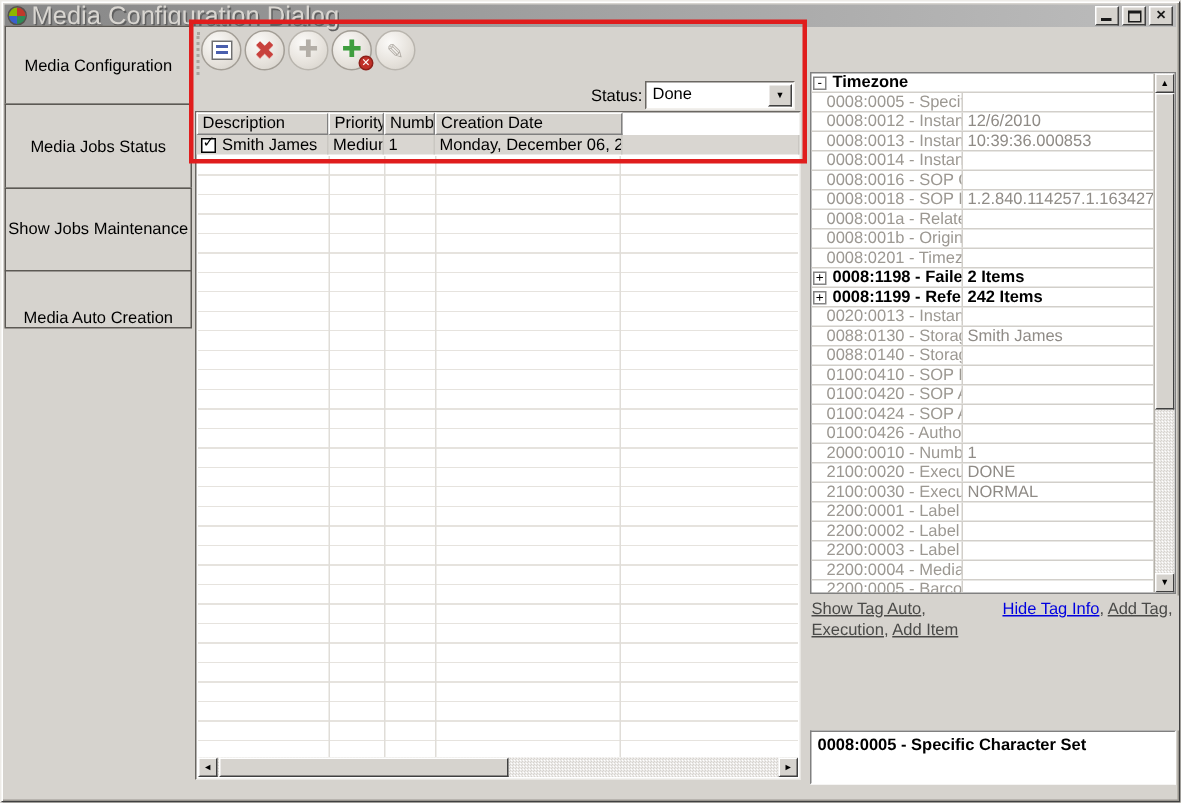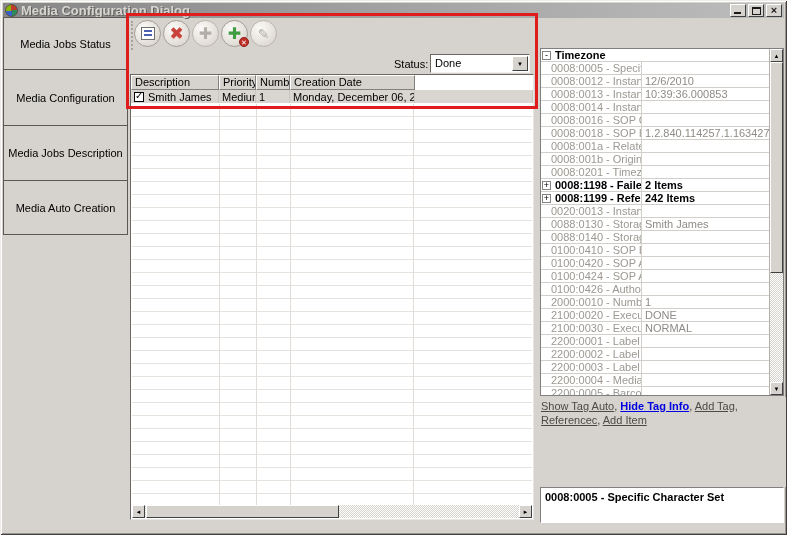--- a/index.html
+++ b/index.html
@@ -9,36 +9,36 @@
     box-shadow: inset 1px 1px 0 #eeece8, inset -1px -1px 0 #404040,
                 inset 2px 2px 0 #ffffff, inset -2px -2px 0 #9a968f;
   }
   
   .titlebar{position:absolute;left:3px;top:3px;right:3px;height:15px;
     background:linear-gradient(to right,#878787,#bdbdbd);
     display:flex;align-items:center;padding:0 2px;}
   .app-icon{width:13px;height:13px;margin-right:3px;border-radius:50%;
     background:conic-gradient(#c0392b 0 25%,#2e8b57 25% 50%,#3a5fcd 50% 75%,#8db600 75%);
     border:1px solid #55524d;flex:0 0 auto;}
-  .title-text{font-size:13px;font-weight:bold;color:#d9d6d1;text-shadow:1px 1px 0 #5f5f5f;
+  .title-text{font-size:17px;font-weight:normal;color:#d9d6d1;text-shadow:1px 1px 0 #5f5f5f;
     white-space:nowrap;flex:1 1 auto;}
   .tb-btns{display:flex;gap:2px;}
   .tbtn{width:16px;height:13px;background:#d6d3ce;border:1px solid;padding:0;
     border-color:#ffffff #404040 #404040 #ffffff;position:relative;cursor:default;}
   .g-min{position:absolute;left:3px;bottom:2px;width:7px;height:2px;background:#1a1a1a;}
   .g-max{position:absolute;left:3px;top:2px;width:9px;height:8px;border:1px solid #1a1a1a;border-top-width:2px;}
   .g-close{position:absolute;left:0;top:-1px;width:100%;text-align:center;font-size:11px;font-weight:bold;color:#1a1a1a;line-height:13px;}
   
   .sidebar{position:absolute;left:3px;top:17px;width:125px;bottom:3px;}
   .sb-btn{width:125px;border:1px solid #5c5954;background:#d6d3ce;margin-top:-1px;
     display:flex;align-items:center;justify-content:center;font-size:11px;color:#000;}
   .sb-btn:nth-child(1){height:53px;margin-top:0;}
   .sb-btn:nth-child(2){height:57px;}
   .sb-btn:nth-child(3){height:56px;}
-  .sb-btn:nth-child(4){height:55px;}
+  .sb-btn:nth-child(4){height:39px;align-items:flex-end;}
   
   .toolbar{position:absolute;left:128px;top:17px;width:409px;height:37px;}
   .grip{position:absolute;left:3px;top:4px;bottom:4px;width:0;border-left:2px dotted #a8a49d;}
   .tool-circle{position:absolute;top:3px;width:27px;height:27px;border-radius:50%;
     border:1px solid #a39e96;background:radial-gradient(circle at 35% 30%,#fbfaf8 0%,#e7e3dd 55%,#d3cfc8 100%);
     display:flex;align-items:center;justify-content:center;padding:0;}
   .tool-circle.disabled{border-color:#b9b5ae;}
   .ic-list{width:14px;height:13px;background:#fff;border:1px solid #6f6f6f;
     box-shadow:inset 0 0 0 1px #fff;position:relative;}
   .ic-list::after{content:"";position:absolute;left:2px;right:2px;top:2px;height:8px;
@@ -102,21 +102,21 @@
     text-align:center;margin-right:4px;flex:0 0 auto;color:#000;font-weight:normal;}
   .vscroll{position:absolute;right:0;top:0;bottom:0;width:14px;background:#e7e5e2;
     background-image:repeating-conic-gradient(#ffffff 0% 25%,#d6d3ce 0% 50%);background-size:2px 2px;
     border-left:1px solid #b5b1aa;}
   .vthumb{position:absolute;left:0;top:13px;width:13px;height:211px;background:#d6d3ce;
     border:1px solid;border-color:#ffffff #404040 #404040 #ffffff;}
   
   .links-panel{position:absolute;left:540px;top:397px;width:246px;height:90px;background:#d6d3ce;
     font-size:11px;line-height:14px;padding:2px 2px 0 1px;color:#4a4a48;}
   .links-panel a{color:#4a4a48;text-decoration:underline;cursor:pointer;}
-  .links-panel a.active{color:#0000e0;font-weight:bold;}
+  .links-panel a.active{color:#0000e0;font-weight:normal;margin-left:48px;}
   .info-panel{position:absolute;left:540px;top:487px;width:244px;height:36px;background:#fff;
     border:1px solid;border-color:#808080 #ffffff #ffffff #808080;
     font-size:11px;font-weight:bold;color:#000;padding:3px 4px;}
 </style>
 </head>
 <body>
 
 <div class="window">
 
   <div class="titlebar">
@@ -130,27 +130,27 @@
           <span class="g-max"></span>
         </button>
       <button class="tbtn">
           <span class="g-close">×</span>
         </button>
     </span>
   </div>
 
   <div class="sidebar" id="sidebar">
       <div class="sb-btn">
+        <span>Media Configuration</span>
+      </div>
+      <div class="sb-btn">
         <span>Media Jobs Status</span>
       </div>
       <div class="sb-btn">
-        <span>Media Configuration</span>
-      </div>
-      <div class="sb-btn">
-        <span>Media Jobs Description</span>
+        <span>Show Jobs Maintenance</span>
       </div>
       <div class="sb-btn">
         <span>Media Auto Creation</span>
       </div>
     </div>
 
   <div class="toolbar">
     <div class="grip"></div>
     <button class="tool-circle" style="left:6px">
         <span class="ic-list"></span>
@@ -375,19 +375,19 @@
           <div class="t-val"></div>
         </div>
       </div>
     <div class="vscroll">
       <button class="sbtn" style="left:0;top:0">▲</button>
       <div class="vthumb"></div>
       <button class="sbtn" style="left:0;bottom:0">▼</button>
     </div>
   </div>
 
-  <div class="links-panel" id="linksPanel"><a>Show Tag Auto</a>, <a class="active">Hide Tag Info</a>, <a>Add Tag</a>, <a>Referencec</a>, <a>Add Item</a></div>
+  <div class="links-panel" id="linksPanel"><a>Show Tag Auto</a>, <a class="active">Hide Tag Info</a>, <a>Add Tag</a>, <a>Execution</a>, <a>Add Item</a></div>
 
   <div class="info-panel">
     <span>0008:0005 - Specific Character Set</span>
   </div>
 
 </div>
 
 </body></html>

